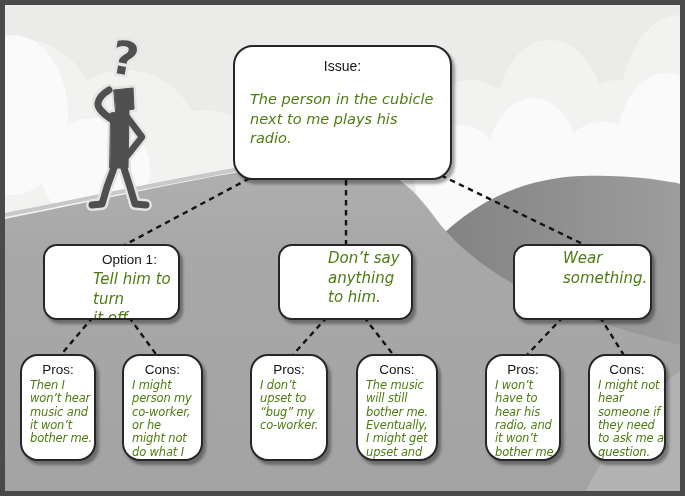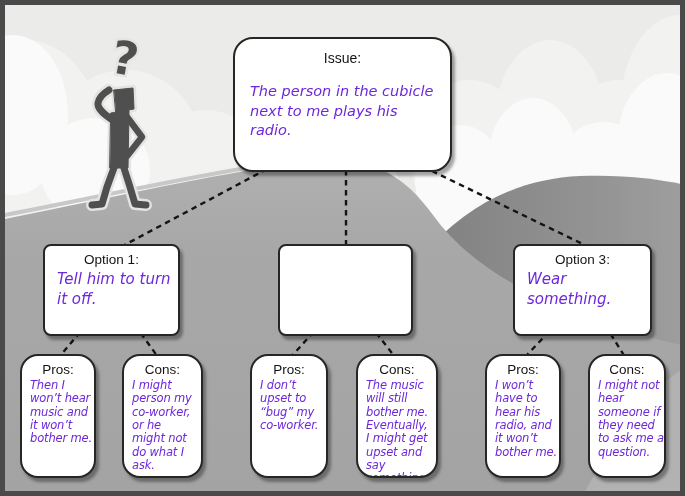--- a/index.html
+++ b/index.html
@@ -15,35 +15,35 @@
     border:2.5px solid #262626;
     box-shadow:3px 4px 3px rgba(0,0,0,0.35);
     box-sizing:border-box; overflow:hidden;
   }
   .hdr {
     text-align:center; color:#141414; font-size:13.5px; font-weight:normal;
     font-family:"Liberation Sans", sans-serif;
   }
   .ink {
     font-family:"DejaVu Sans", sans-serif; font-style:italic;
-    color:#6d28d9; white-space:pre-line;
+    color:#4d7c0f; white-space:pre-line;
   }
   
-  .issue { left:228px; top:32px; width:219px; height:135px; border-radius:20px; }
+  .issue { left:228px; top:40px; width:219px; height:135px; border-radius:20px; }
   .issue .hdr { padding-top:11px; font-size:14px; }
   .issue .ink { padding:16px 10px 0 15px; font-size:14.5px; line-height:1.35; }
   
-  .option { top:239px; height:92px; border-radius:8px; }
+  .option { top:239px; height:76px; border-radius:14px;padding-left:36px; }
   .opt1 { left:38px;  width:137px; }
   .opt2 { left:273px; width:135px; }
   .opt3 { left:508px; width:139px; }
   .option .hdr { padding-top:6px; }
   .option .ink { padding:3px 6px 0 12px; font-size:15px; line-height:1.3; }
   
-  .pc { top:349px; height:124px; border-radius:18px; }
+  .pc { top:349px; height:107px; border-radius:18px; }
   .p1 { left:15px;  width:76px; }
   .c1 { left:117px; width:81px; }
   .p2 { left:245px; width:78px; }
   .c2 { left:351px; width:82px; }
   .p3 { left:480px; width:76px; }
   .c3 { left:583px; width:78px; }
   .pc .hdr { padding-top:6px; }
   .pc .ink { padding:2px 0 0 8px; font-size:11.5px; line-height:1.16; letter-spacing:-0.15px; }
 </style>
 </head>
@@ -130,23 +130,24 @@
     <div class="ink">The person in the cubicle
 next to me plays his radio.</div>
   </div>
 
   <div class="box option opt1">
     <div class="hdr">Option 1:</div>
     <div class="ink">Tell him to turn
 it off.</div>
   </div>
   <div class="box option opt2">
+    <div class="ink">Don’t say
+anything to him.</div>
   </div>
   <div class="box option opt3">
-    <div class="hdr">Option 3:</div>
     <div class="ink">Wear
 something.</div>
   </div>
 
   <div class="box pc p1">
     <div class="hdr">Pros:</div>
     <div class="ink">Then I
 won’t hear
 music and
 it won’t

